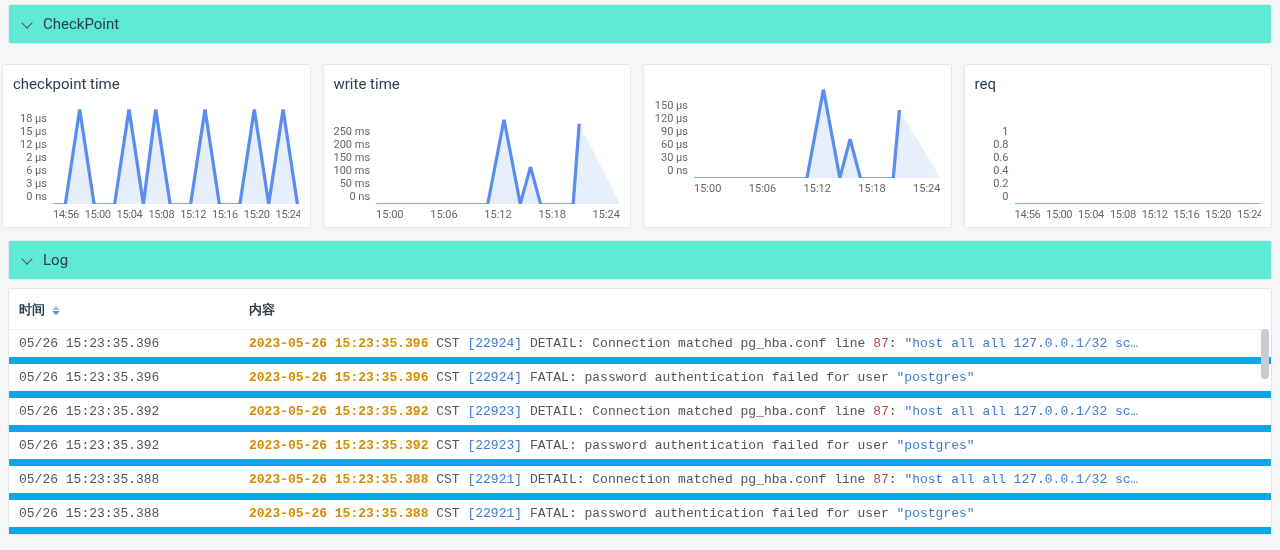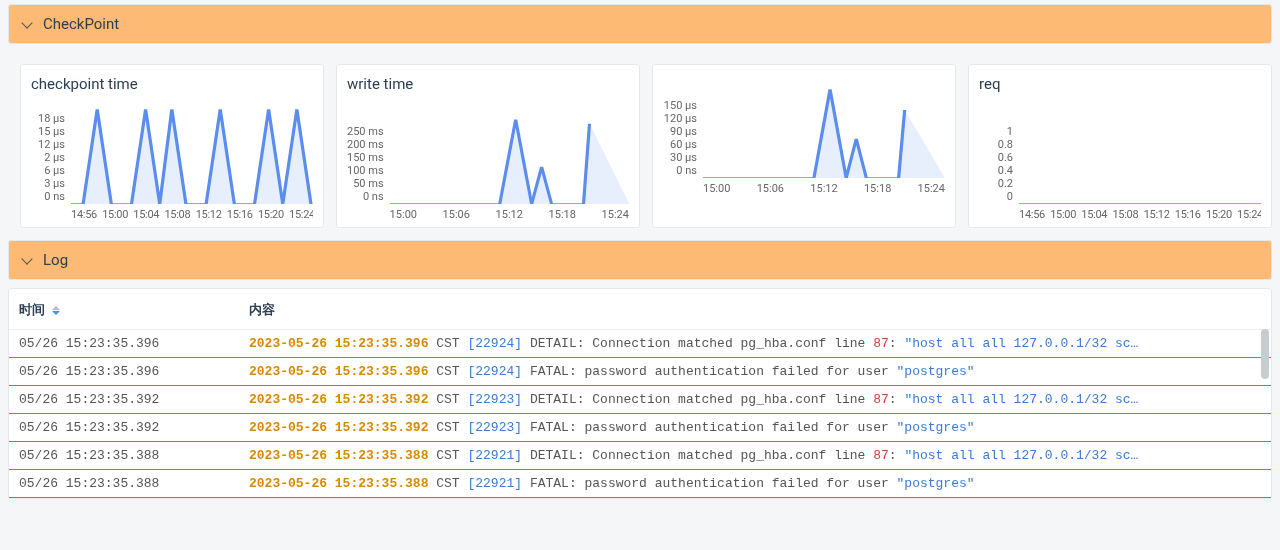--- a/index.html
+++ b/index.html
@@ -6,21 +6,21 @@
   body {
     font-family: -apple-system, BlinkMacSystemFont, "Segoe UI", Roboto, "Helvetica Neue", Arial, sans-serif;
     background: #f5f6f7;
     color: #2c3e50;
     font-size: 13px;
     width: 1280px;
     height: 550px;
     overflow: hidden;
   }
   .section {
-    background: #fdba74;
+    background: #5eead4;
     border: 1px solid #e6e8eb;
     border-radius: 3px;
     margin: 4px 8px 8px 8px;
   }
   .section-header {
     display: flex;
     align-items: center;
     padding: 10px 14px;
     font-size: 15px;
     font-weight: 400;
@@ -32,21 +32,21 @@
     width: 8px; height: 8px;
     border-right: 1.5px solid #555;
     border-bottom: 1.5px solid #555;
     transform: rotate(45deg);
     margin-right: 12px;
     margin-top: -3px;
   }
   .charts-row {
     display: flex;
     gap: 12px;
-    padding: 0 8px 8px 20px;
+    padding: 0 8px 8px 2px;
     margin-top: 20px;
   }
   .chart-card {
     flex: 1;
     background: #fff;
     border: 1px solid #e6e8eb;
     border-radius: 3px;
     padding: 10px 10px 6px 10px;
     min-width: 0;
   }
@@ -110,21 +110,21 @@
     text-align: left;
     font-family: -apple-system, BlinkMacSystemFont, "Segoe UI", Roboto, sans-serif;
     font-weight: 600;
     font-size: 13px;
     padding: 12px 10px 10px 10px;
     color: #2c3e50;
     border-bottom: 1px solid #eef0f2;
   }
   .log-table td {
     padding: 6px 10px;
-    border-bottom: 1px solid #0ea5e9;
+    border-bottom: 7px solid #0ea5e9;
     white-space: nowrap;
     overflow: hidden;
     text-overflow: ellipsis;
     color: #555;
   }
   .col-time { width: 230px; }
   .sort-icons {
     display: inline-flex;
     flex-direction: column;
     margin-left: 4px;

